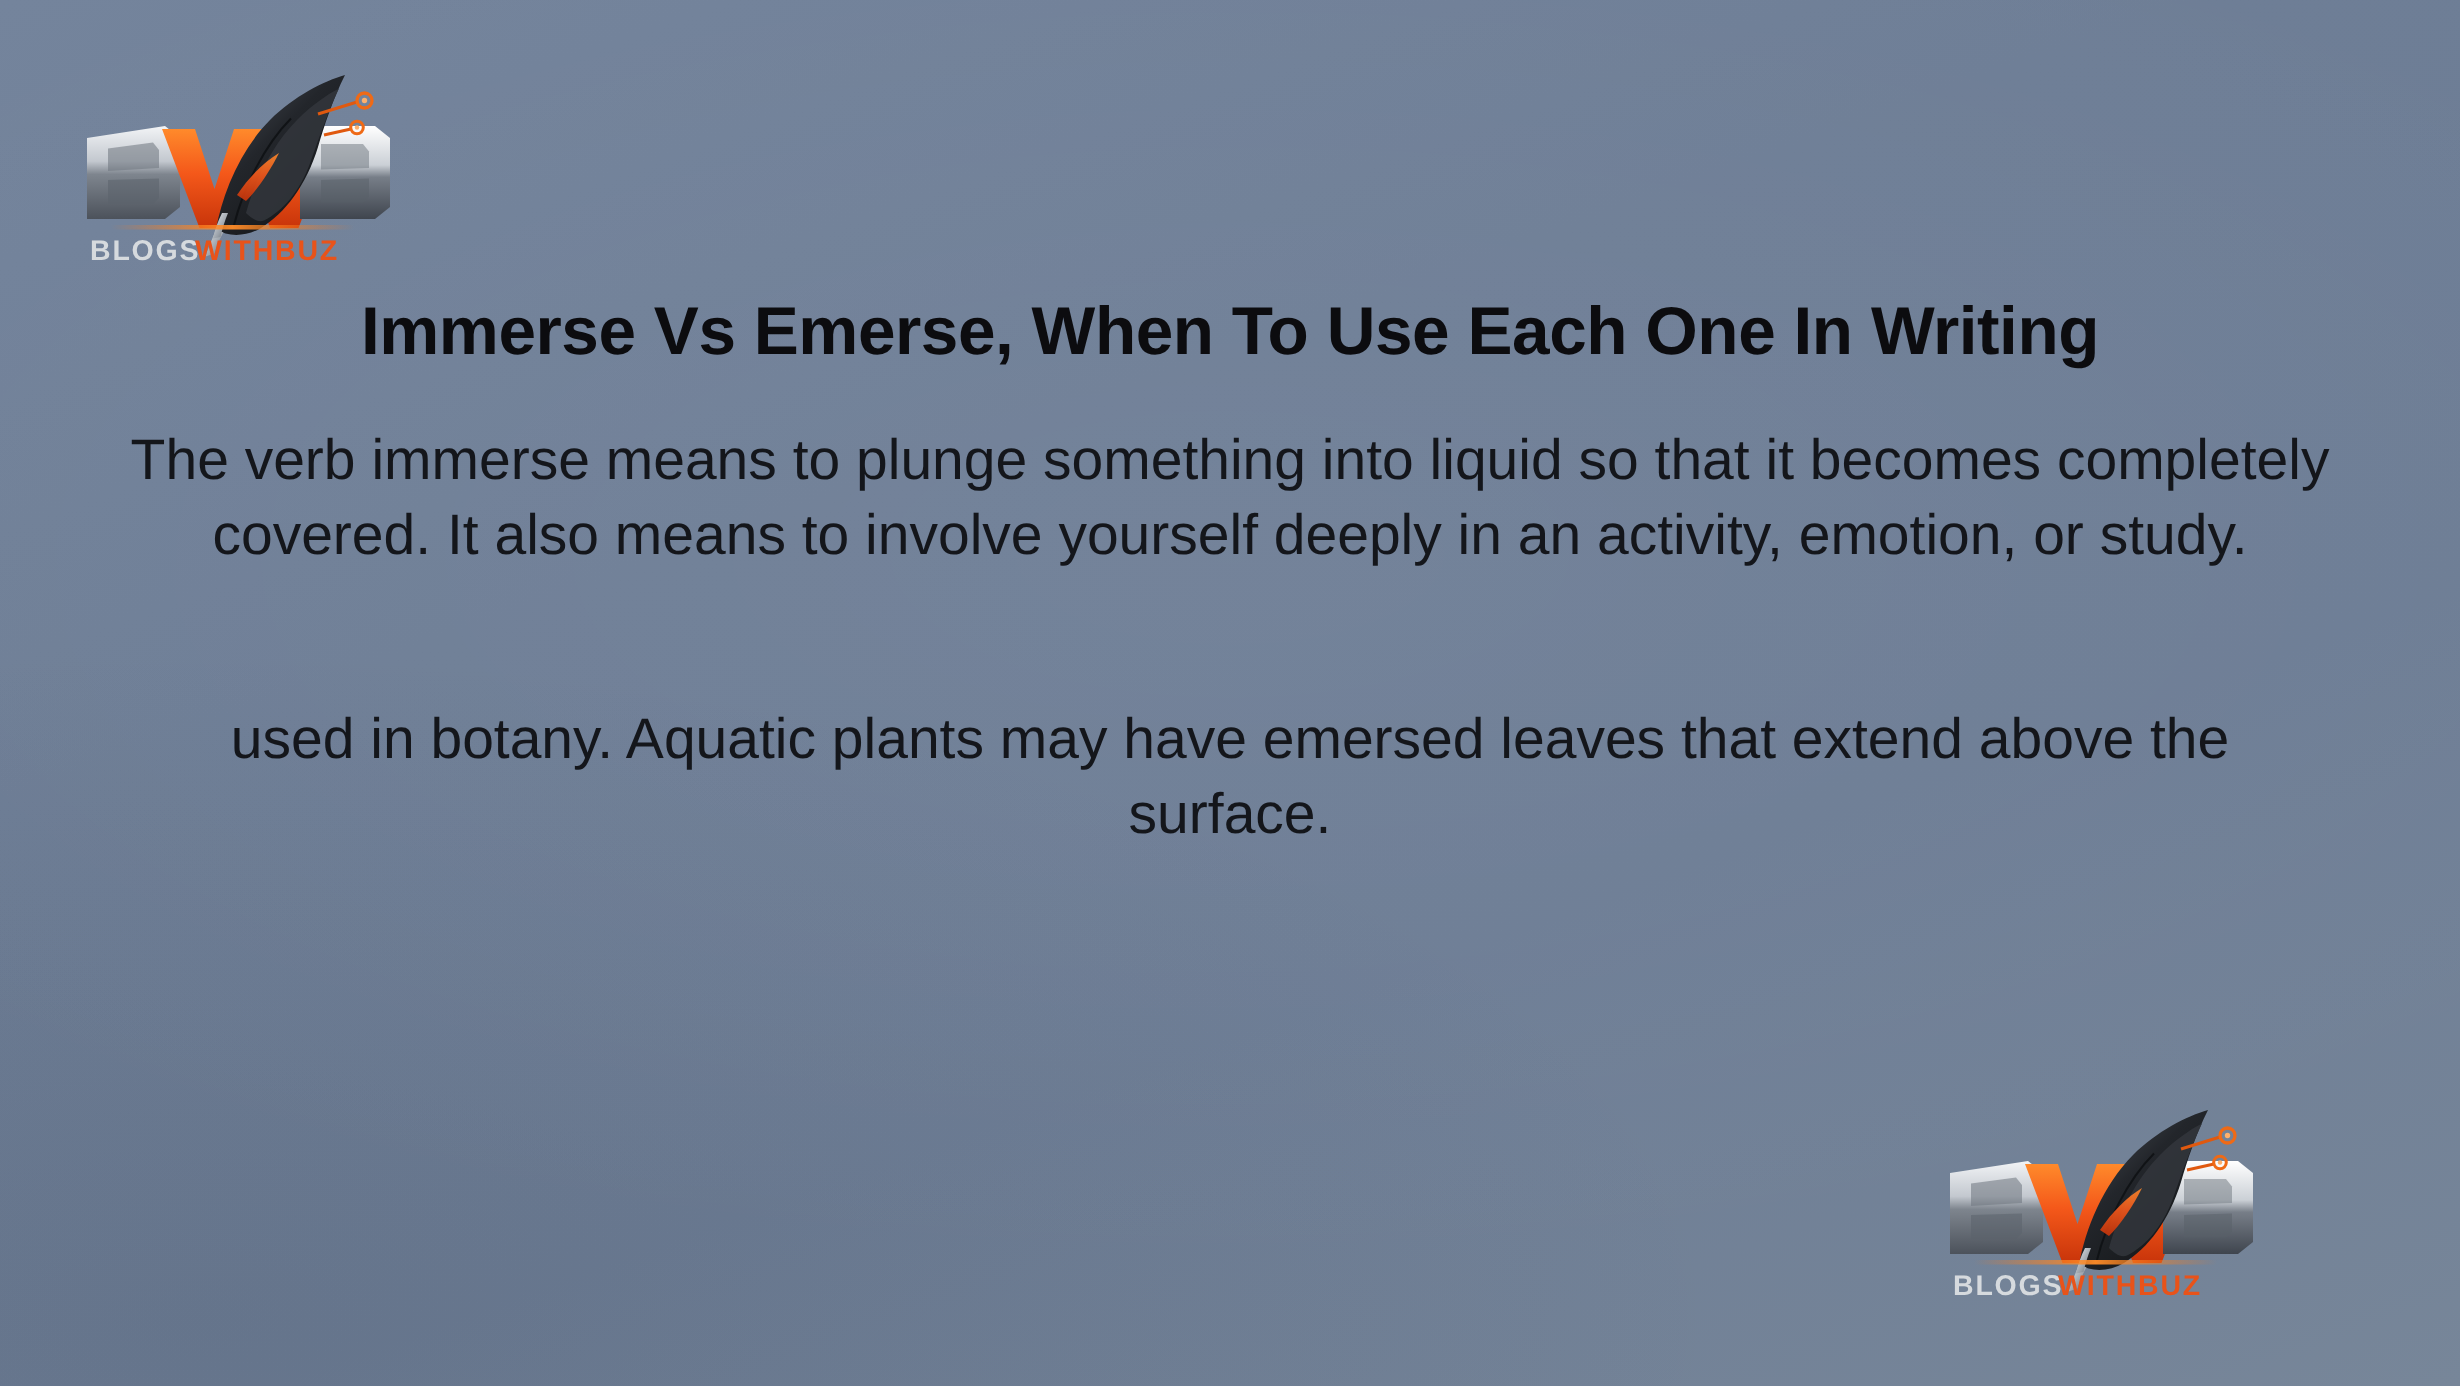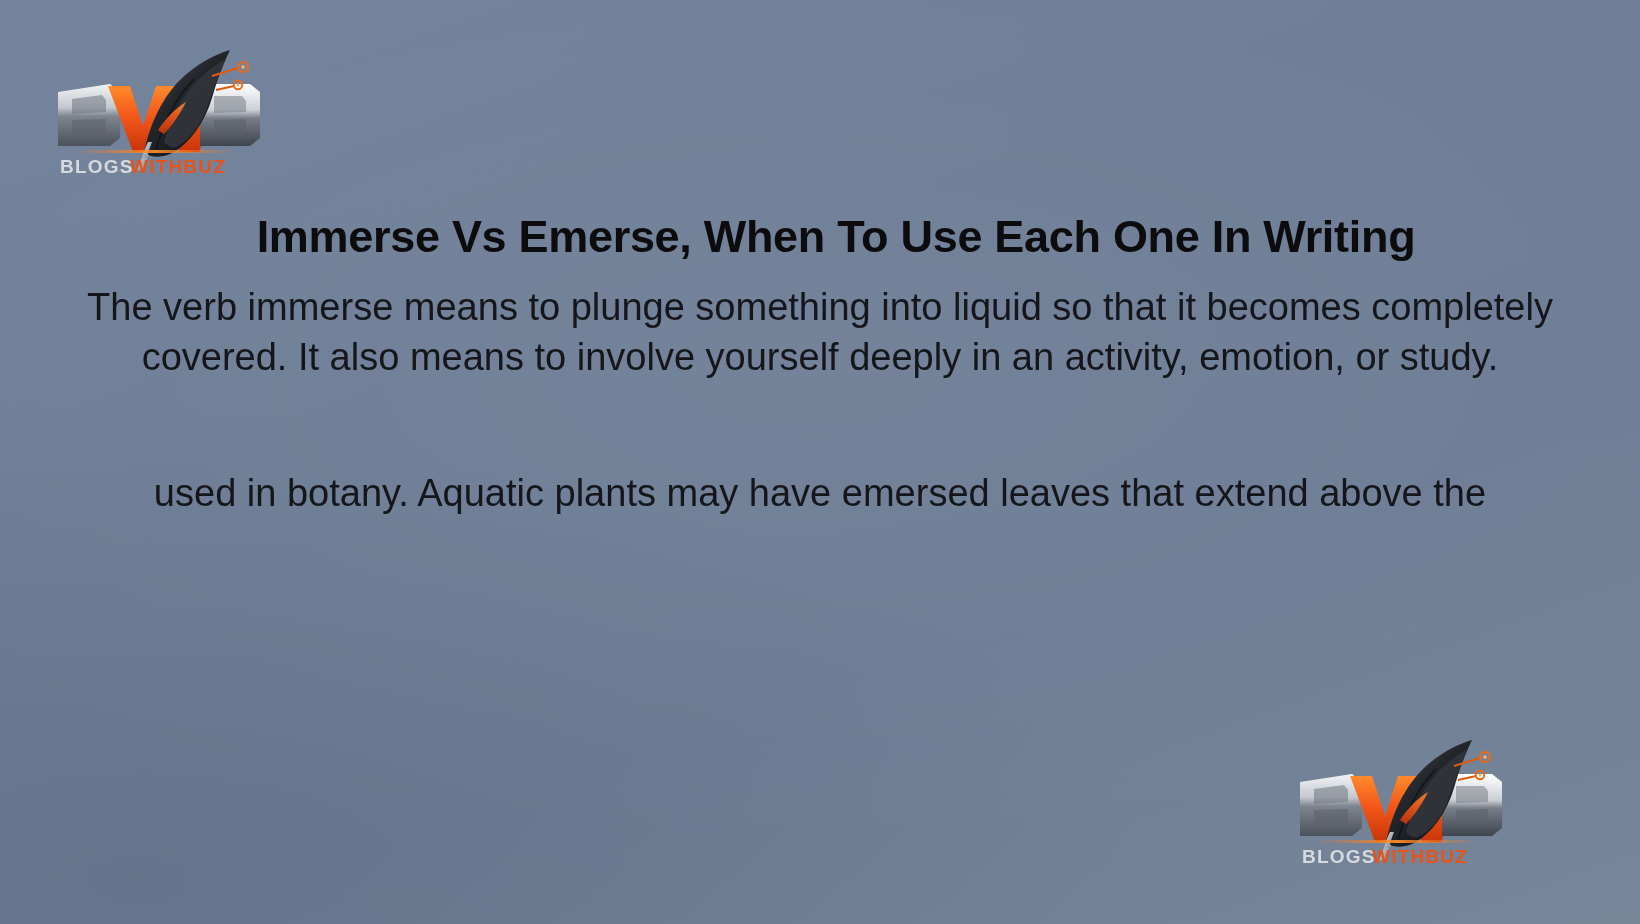--- a/index.html
+++ b/index.html
@@ -56,21 +56,21 @@
 
   
   .content {
     position: absolute;
     left: 0;
     top: 0;
     width: 1640px;
     z-index: 3;
   }
   .title {
-    margin: 16px;
+    margin: 0;
     padding: 0;
     position: absolute;
     left: 50%;
     transform: translateX(-50%);
     top: 196px;
     width: 1500px;
     text-align: center;
     font-family: "Liberation Sans", sans-serif;
     font-weight: bold;
     font-size: 45px;
@@ -262,16 +262,17 @@
 
     <h1 class="title">Immerse Vs Emerse, When To Use Each One In Writing</h1>
 
     <p class="para para-1">
       <span class="line">The verb immerse means to plunge something into liquid so that it becomes completely</span>
       <span class="line">covered. It also means to involve yourself deeply in an activity, emotion, or study.</span>
     </p>
 
     <p class="para para-2">
       <span class="line">used in botany. Aquatic plants may have emersed leaves that extend above the</span>
+      <span class="line">surface.</span>
     </p>
 
   </div>
 </div>
 
 </body></html>

